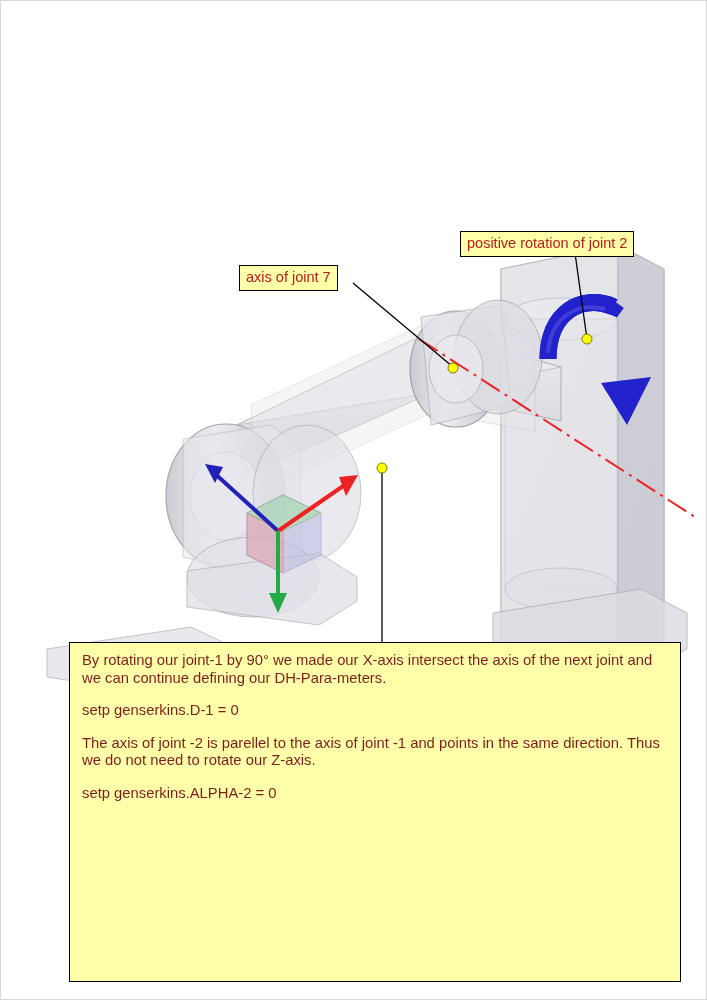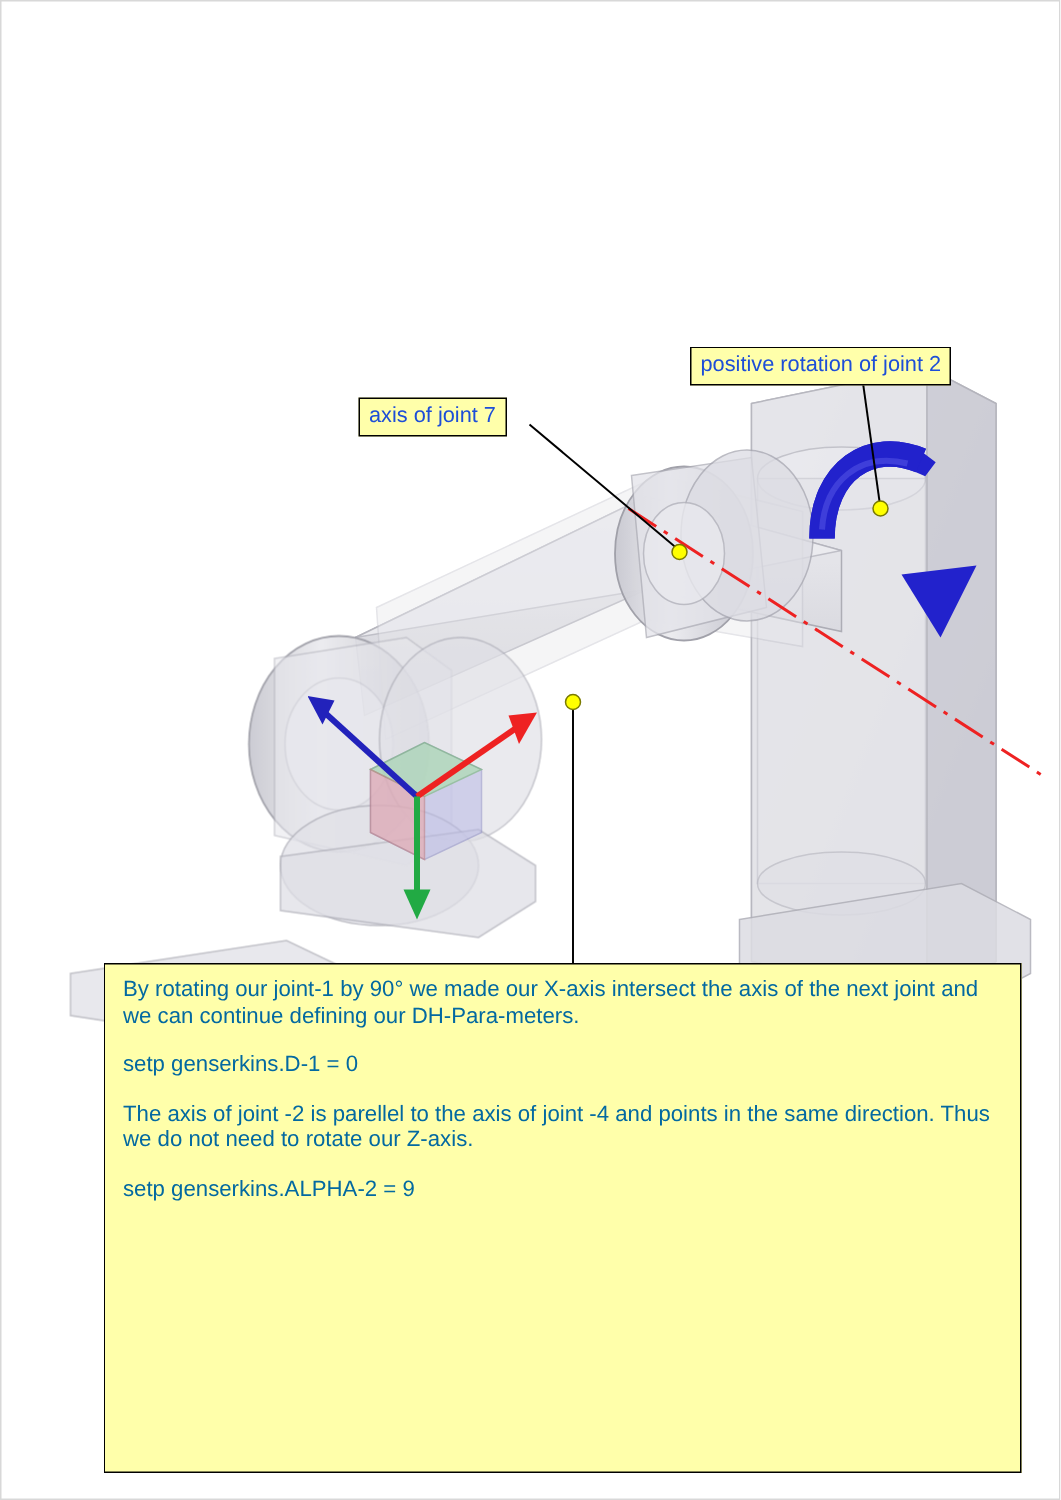--- a/index.html
+++ b/index.html
@@ -28,21 +28,21 @@
     left: 0;
     top: 0;
     width: 707px;
     height: 1000px;
   }
   
   .callout {
     position: absolute;
     background: #ffffaa;
     border: 1px solid #000000;
-    color: #1d4ed8;
+    color: #b91c1c;
     font-size: 14.5px;
     line-height: 17px;
     padding: 3px 6px 4px 6px;
     white-space: nowrap;
     box-sizing: border-box;
   }
   #callout-axis-joint2 {
     left: 238px;
     top: 264px;
   }
@@ -54,21 +54,21 @@
   #textbox {
     position: absolute;
     left: 68px;
     top: 641px;
     width: 612px;
     height: 340px;
     background: #ffffaa;
     border: 1px solid #000000;
     box-sizing: border-box;
     padding: 9px 12px 6px 12px;
-    color: #0369a1;
+    color: #7f1d1d;
     font-size: 14.8px;
     line-height: 17.6px;
   }
   #textbox p {
     margin: 0 0 0 0;
   }
   #textbox p + p {
     margin-top: 15px;
   }
 </style>
@@ -179,17 +179,17 @@
     <span>axis of joint 7</span>
   </div>
 
   <div class="callout" id="callout-positive-rotation">
     <span>positive rotation of joint 2</span>
   </div>
 
   <div id="textbox">
     <p>By rotating our joint-1 by 90° we made our X-axis intersect the axis of the next joint and we can continue defining our DH-Para-meters.</p>
     <p>setp genserkins.D-1 = 0</p>
-    <p>The axis of joint -2 is parellel to the axis of joint -4 and points in the same direction. Thus we do not need to rotate our Z-axis.</p>
-    <p>setp genserkins.ALPHA-2 = 9</p>
+    <p>The axis of joint -2 is parellel to the axis of joint -1 and points in the same direction. Thus we do not need to rotate our Z-axis.</p>
+    <p>setp genserkins.ALPHA-2 = 0</p>
   </div>
 
 </div>
 
 </body></html>

